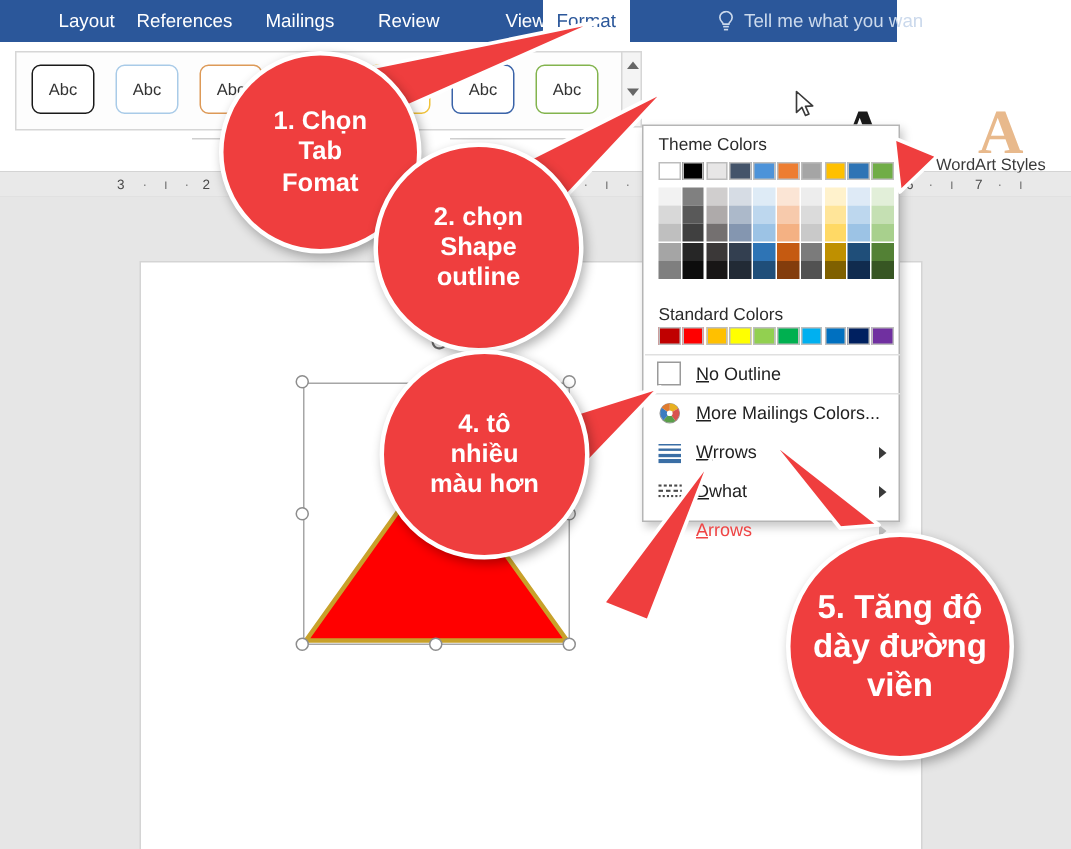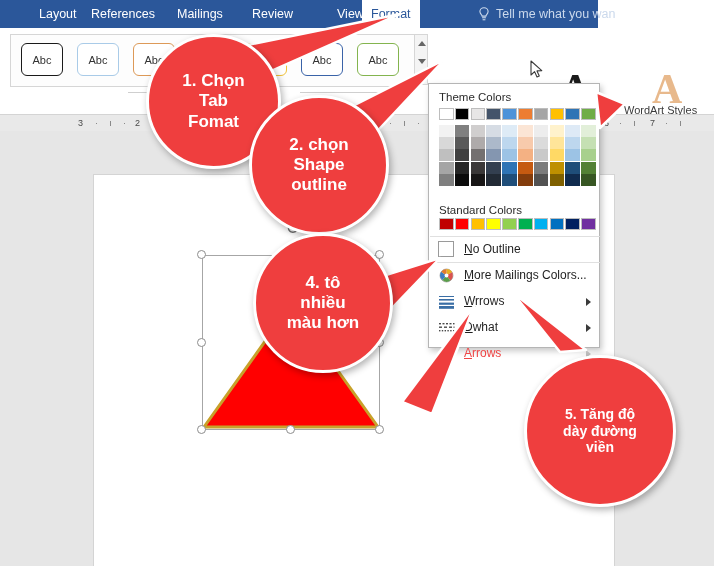--- a/index.html
+++ b/index.html
@@ -472,18 +472,18 @@
 
   <div class="bub" style="left:249px;top:95px;width:140px;height:140px;font-size:17px">
     <span>2. chọn<br>Shape<br>outline</span>
   </div>
 
 
   <div class="bub" style="left:253px;top:233px;width:140px;height:140px;font-size:17px">
     <span>4. tô<br>nhiều<br>màu hơn</span>
   </div>
 
-  <div class="bub" style="left:524px;top:355px;width:152px;height:152px;font-size:14px">
+  <div class="bub" style="left:524px;top:355px;width:152px;height:152px;font-size:22px">
     <span>5. Tăng độ<br>dày đường<br>viền</span>
   </div>
 
 
 </div>
 
 </body></html>

